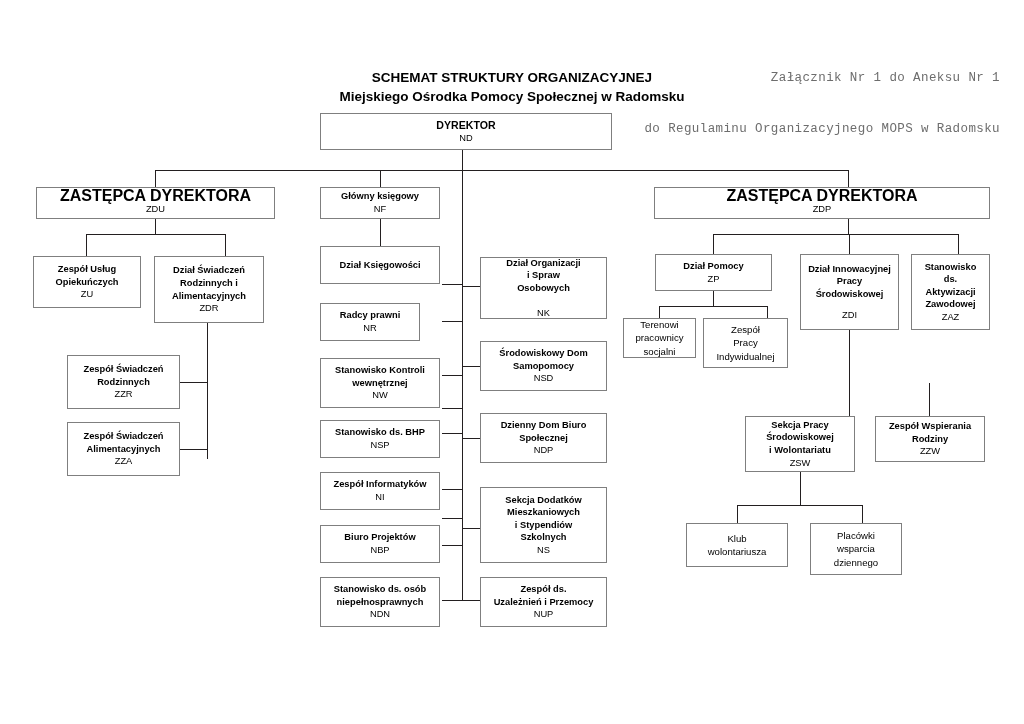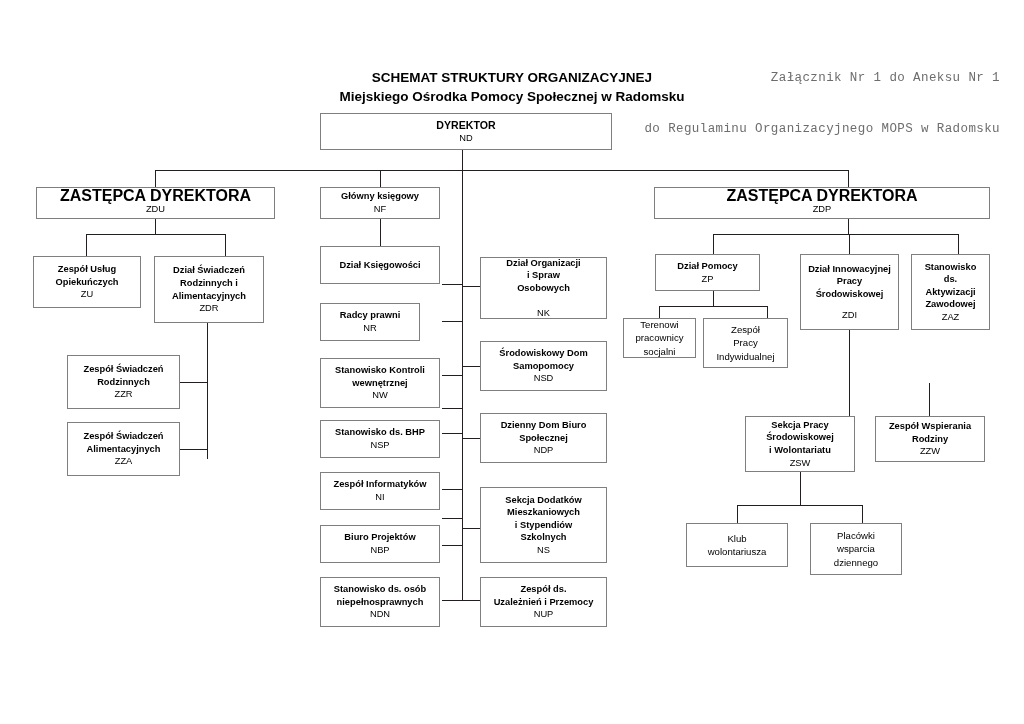--- a/index.html
+++ b/index.html
@@ -255,21 +255,21 @@
   </div>
 
   <div class="box" style="left:480px;top:577px;width:127px;height:50px;">
     <span class="t">
         <div>Zespół ds.</div>
         <div>Uzależnień i Przemocy</div>
       </span>
     <span class="code">NUP</span>
   </div>
 
-  <div class="box" style="left:655px;top:254px;width:105px;height:37px;">
+  <div class="box" style="left:655px;top:254px;width:117px;height:37px;">
     <span class="t">Dział Pomocy</span>
     <span class="code">ZP</span>
   </div>
 
   <div class="box" style="left:623px;top:318px;width:73px;height:40px;">
     <span class="t reg">
         <div>Terenowi</div>
         <div>pracownicy</div>
         <div>socjalni</div>
       </span>

